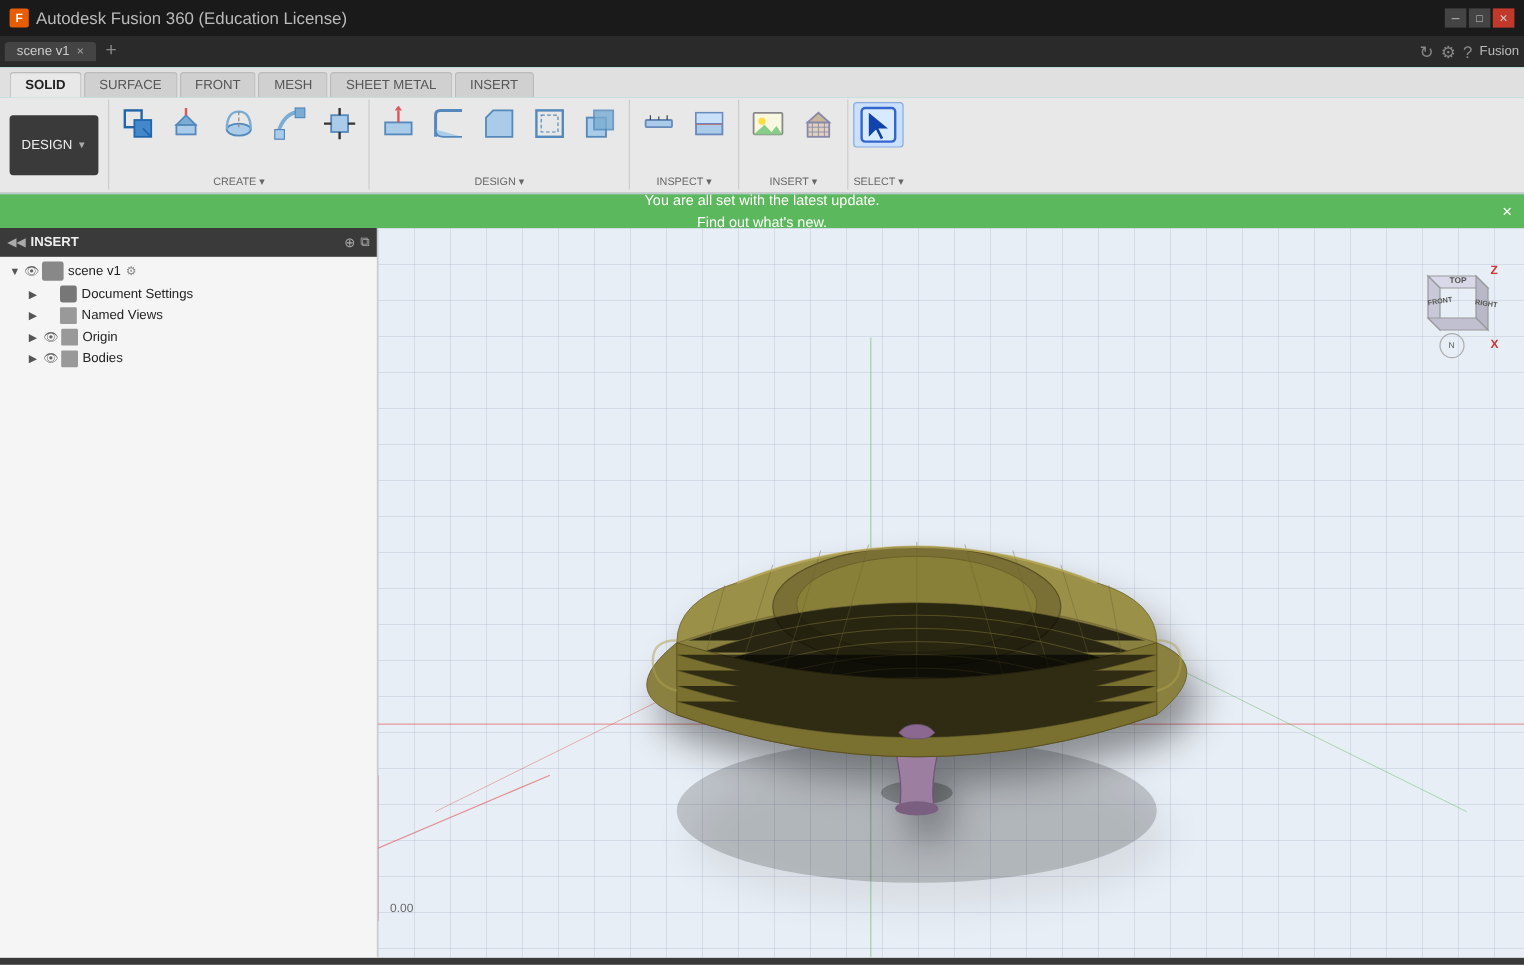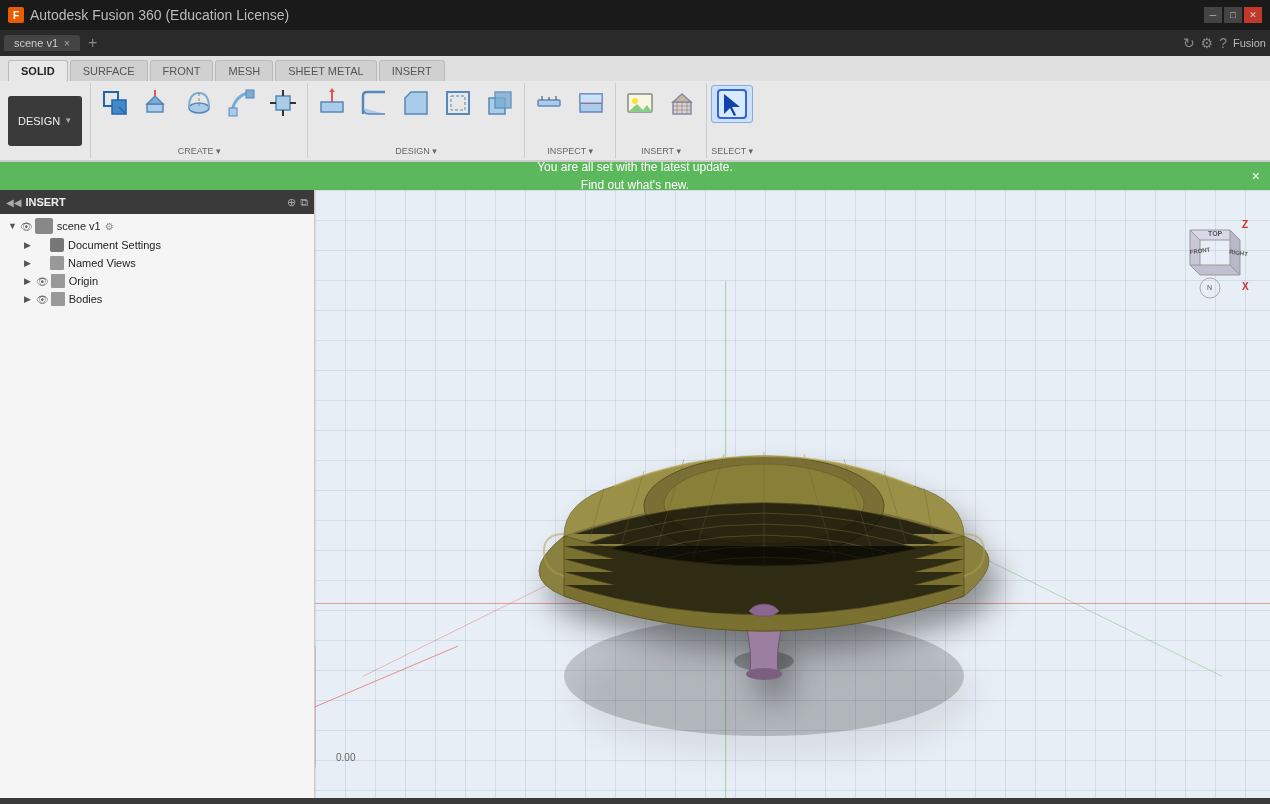--- a/index.html
+++ b/index.html
@@ -474,21 +474,21 @@
 
           <text x="38" y="26" font-size="7" fill="#555" font-weight="bold">TOP</text>
           <text x="20" y="44" font-size="6" fill="#555" font-weight="bold" transform="rotate(-8,22,44)">FRONT</text>
           <text x="59" y="44" font-size="6" fill="#555" font-weight="bold" transform="rotate(8,62,44)">RIGHT</text>
 
           <circle cx="40" cy="78" r="10" fill="none" stroke="#aaa" stroke-width="1"></circle>
           <text x="37" y="80" font-size="7" fill="#555">N</text>
         </svg>
       </div>
 
-      <div style="position:absolute; bottom:35px; left:21px; font-size:10px; color:#666;">
+      <div style="position:absolute; bottom:35px; left:10px; font-size:10px; color:#666;">
         <span>0.00</span>
       </div>
 
     </div>
   </div>
 </div>
 
 <div id="status-bar">
   
   

